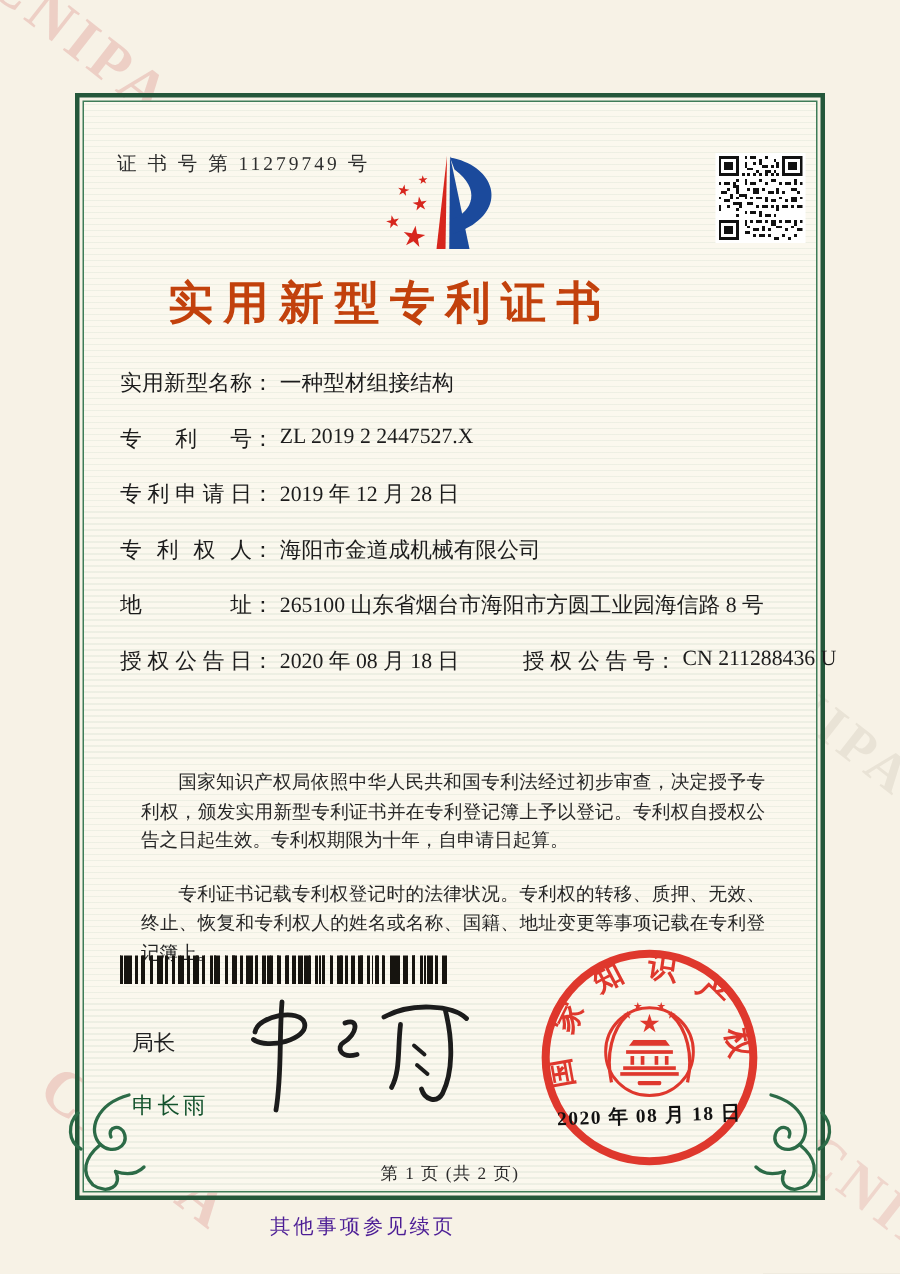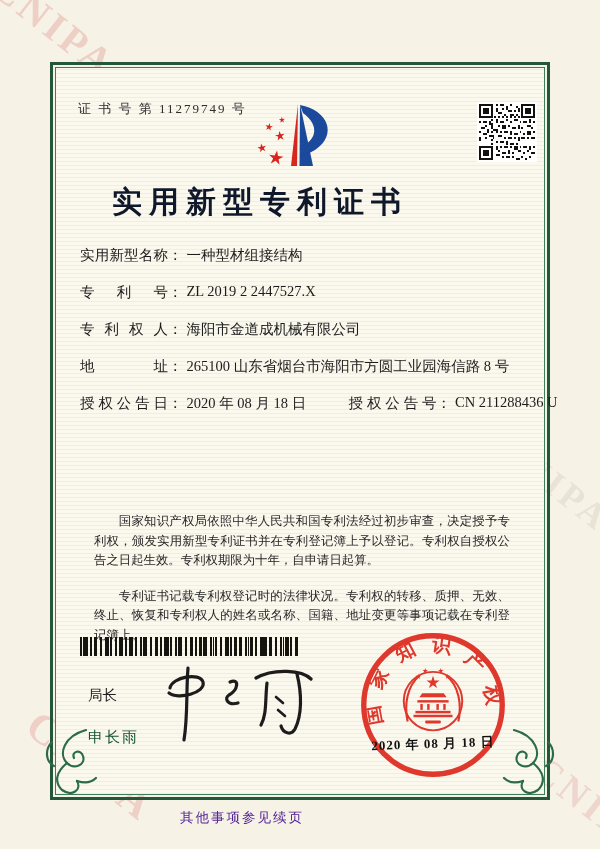--- a/index.html
+++ b/index.html
@@ -24,21 +24,21 @@
     border:1px solid #3f7c58;
     background:
       repeating-linear-gradient(0deg, rgba(62,122,88,0.07) 0 1px, rgba(0,0,0,0) 1px 4px),
       #fbf8ee;}
   .content{position:absolute;inset:0;z-index:2;}
   
   .cert-no{position:absolute;left:78px;top:100px;font-size:13px;letter-spacing:2px;color:#2e2e2e;}
   .logo{position:absolute;left:252px;top:98px;width:90px;height:80px;}
   .qr{position:absolute;left:477px;top:102px;width:56px;height:56px;background:#fff;padding:2px;}
   .title{position:absolute;left:50px;top:182px;width:420px;text-align:center;
-    font-size:30px;font-weight:bold;letter-spacing:7px;color:#0f172a;}
+    font-size:30px;font-weight:bold;letter-spacing:7px;color:#c2410c;}
   
   .fields{position:absolute;left:80px;top:246px;width:446px;font-size:14.5px;color:#1c1c1c;}
   .frow{height:22px;margin-bottom:15px;white-space:nowrap;}
   .flabel{display:inline-block;width:88px;text-align:justify;text-align-last:justify;
     vertical-align:top;}
   .fcolon{display:inline-block;vertical-align:top;}
   .fvalue{display:inline-block;margin-left:4px;vertical-align:top;}
   .fvalue.narrow{width:148px;}
   .pair2{display:inline-block;margin-left:14px;}
   
@@ -136,20 +136,23 @@
     </svg>
 
     <div class="title">实用新型专利证书</div>
 
     <div class="fields">
       <div class="frow">
         <span class="flabel">实用新型名称</span><span class="fcolon">：</span><span class="fvalue">一种型材组接结构</span>
       </div>
       <div class="frow">
         <span class="flabel">专利号</span><span class="fcolon">：</span><span class="fvalue">ZL 2019 2 2447527.X</span>
+      </div>
+      <div class="frow">
+        <span class="flabel">专利申请日</span><span class="fcolon">：</span><span class="fvalue">2019 年 12 月 28 日</span>
       </div>
       <div class="frow">
         <span class="flabel">专利权人</span><span class="fcolon">：</span><span class="fvalue">海阳市金道成机械有限公司</span>
       </div>
       <div class="frow">
         <span class="flabel">地址</span><span class="fcolon">：</span><span class="fvalue">265100 山东省烟台市海阳市方圆工业园海信路 8 号</span>
       </div>
       <div class="frow">
         <span class="flabel">授权公告日</span><span class="fcolon">：</span><span class="fvalue narrow">2020 年 08 月 18 日</span><span class="pair2"><span class="flabel">授权公告号</span><span class="fcolon">：</span><span class="fvalue">CN 211288436 U</span></span>
       </div>
@@ -202,20 +205,21 @@
           <rect x="62" y="86" width="36" height="2.5"></rect>
           <rect x="60" y="90" width="40" height="2.5"></rect>
           <rect x="72" y="96" width="16" height="3" rx="1"></rect>
         </g>
         <path d="M54,97 C50,79 54,60 66,50" fill="none" stroke="#dc2318" stroke-width="2.2"></path>
         <path d="M106,97 C110,79 106,60 94,50" fill="none" stroke="#dc2318" stroke-width="2.2"></path>
       </g>
     </svg>
     <div class="seal-date">2020 年 08 月 18 日</div>
 
+    <div class="page-info">第 1 页 (共 2 页)</div>
     <div class="footer-note">其他事项参见续页</div>
 
     <svg class="flourish left" width="64" height="74" viewBox="0 0 64 74" fill="none" stroke="#2c6b47" stroke-width="2.2" stroke-linecap="round">
       <path d="M52,6 C30,12 24,30 33,39 C40,46 52,41 49,32 C47,25 37,27 40,34"></path>
       <path d="M33,39 C22,48 20,58 28,66 C38,73 48,66 43,57"></path>
       <path d="M18,18 C11,25 11,37 20,42"></path>
       <path d="M43,57 C52,60 58,58 62,54"></path>
     </svg>
     <svg class="flourish right" width="64" height="74" viewBox="0 0 64 74" fill="none" stroke="#2c6b47" stroke-width="2.2" stroke-linecap="round">
       <path d="M52,6 C30,12 24,30 33,39 C40,46 52,41 49,32 C47,25 37,27 40,34"></path>

